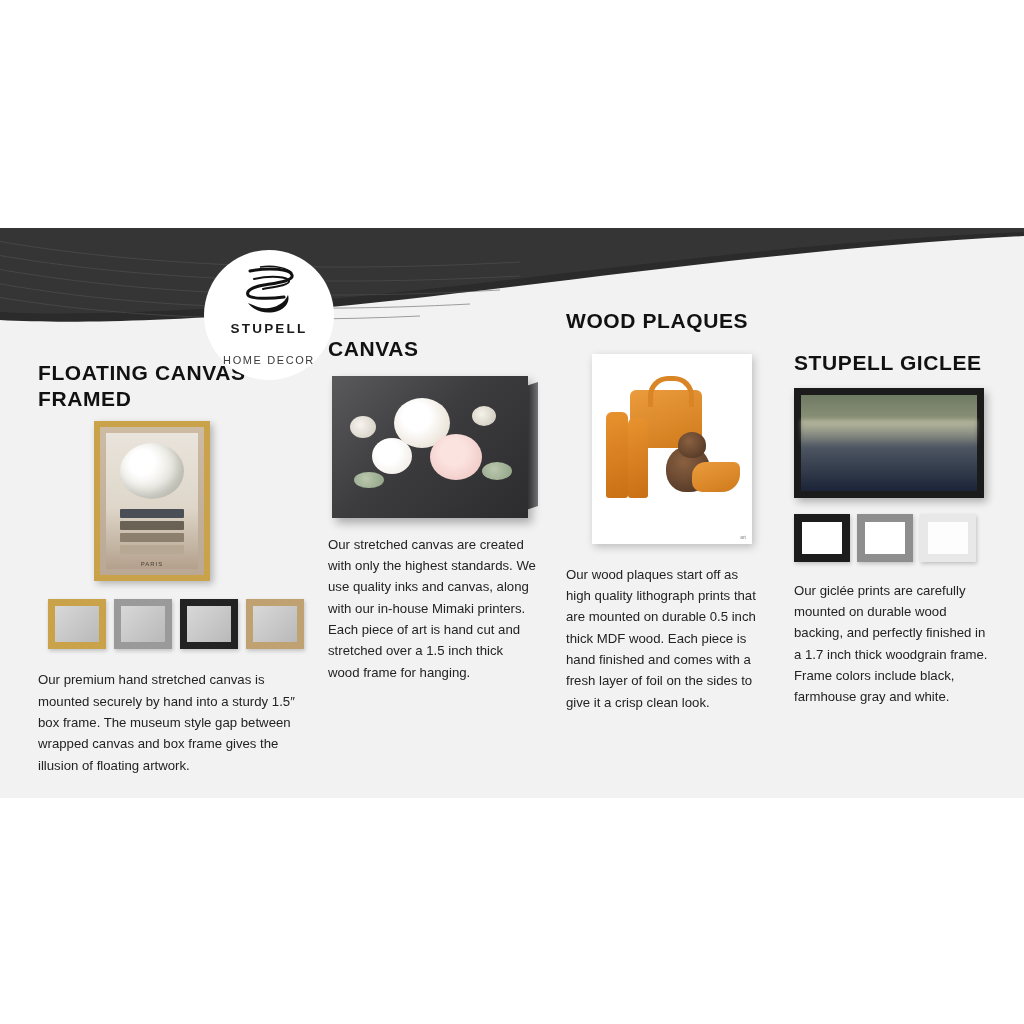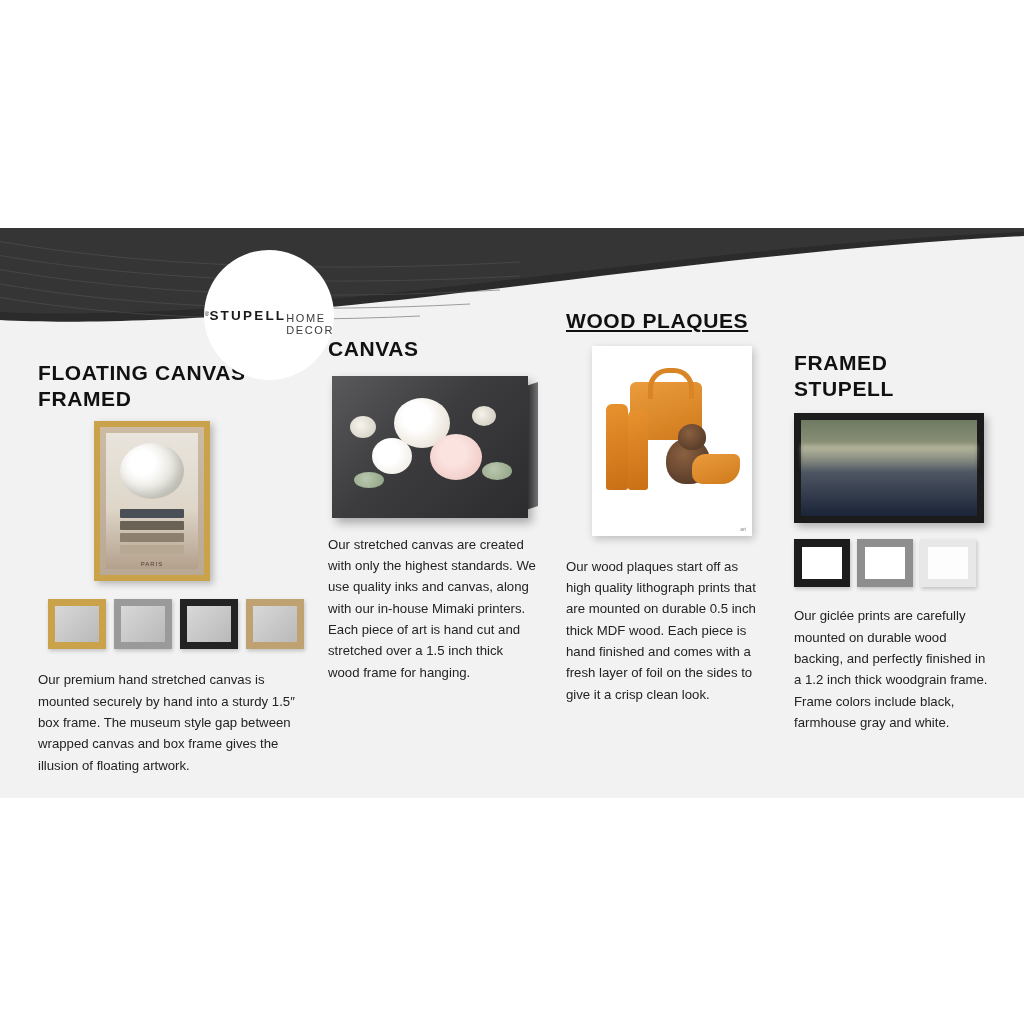--- a/index.html
+++ b/index.html
@@ -37,21 +37,21 @@
   
   .logo-circle {
     position: absolute;
     left: 204px;
     top: 22px;
     width: 130px;
     height: 130px;
     border-radius: 50%;
     background: #ffffff;
     display: flex;
-    flex-direction: row;
+    flex-direction: column;
     align-items: center;
     justify-content: center;
     z-index: 5;
   }
   .logo-mark { width: 58px; height: 54px; margin-bottom: 2px; }
   .logo-name {
     font-size: 13.5px;
     letter-spacing: 2.2px;
     font-weight: 700;
     color: #1a1a1a;
@@ -150,21 +150,21 @@
     background: linear-gradient(90deg,#3a3a3c,#777779);
     transform: skewY(-18deg);
   }
   .bloom {
     position: absolute; border-radius: 50%;
   }
   #col2 .col-body { margin-top: 16px; }
 
   
   #col3 { left: 566px; top: 80px; width: 200px; }
-  #col3 .col-title { margin-bottom: 12px; text-decoration: underline; }
+  #col3 .col-title { margin-bottom: 20px; }
   .plaque-wrap {
     width: 160px; height: 190px; margin: 6px 0 0 26px;
     background: #ffffff;
     box-shadow: 2px 3px 8px rgba(0,0,0,.22);
     position: relative;
     overflow: hidden;
   }
   .boot {
     position: absolute;
     background: linear-gradient(160deg,#e8922f,#c96f15);
@@ -333,38 +333,38 @@
       <div class="dog" style="left:86px;top:78px;width:28px;height:26px;"></div>
       <div class="bag" style="left:100px;top:108px;width:48px;height:30px;border-radius:14px 6px 18px 10px;"></div>
       <div class="plaque-sig">art</div>
     </div>
 
     <div class="col-body">Our wood plaques start off as high quality lithograph prints that are mounted on durable 0.5 inch thick MDF wood. Each piece is hand finished and comes with a fresh layer of foil on the sides to give it a crisp clean look.</div>
   </div>
 
   <div class="col" id="col4">
     <div class="col-title">
-      <div>FRAMED STUPELL</div>
+      <div>STUPELL GICLEE</div>
     </div>
 
     <div class="giclee-wrap">
       <div class="giclee-frame">
         <div class="giclee-mist"></div>
       </div>
     </div>
 
     <div class="frame-samples">
       <span class="fs" style="background:#1c1c1c">
           <i></i>
         </span>
       <span class="fs" style="background:#8e8e8e">
           <i></i>
         </span>
       <span class="fs" style="background:#e8e8e8">
           <i style="background:#fdfdfd"></i>
         </span>
     </div>
 
-    <div class="col-body">Our giclée prints are carefully mounted on durable wood backing, and perfectly finished in a 1.2 inch thick woodgrain frame. Frame colors include black, farmhouse gray and white.</div>
+    <div class="col-body">Our giclée prints are carefully mounted on durable wood backing, and perfectly finished in a 1.7 inch thick woodgrain frame. Frame colors include black, farmhouse gray and white.</div>
   </div>
 
 
 </div>
 
 </body></html>

